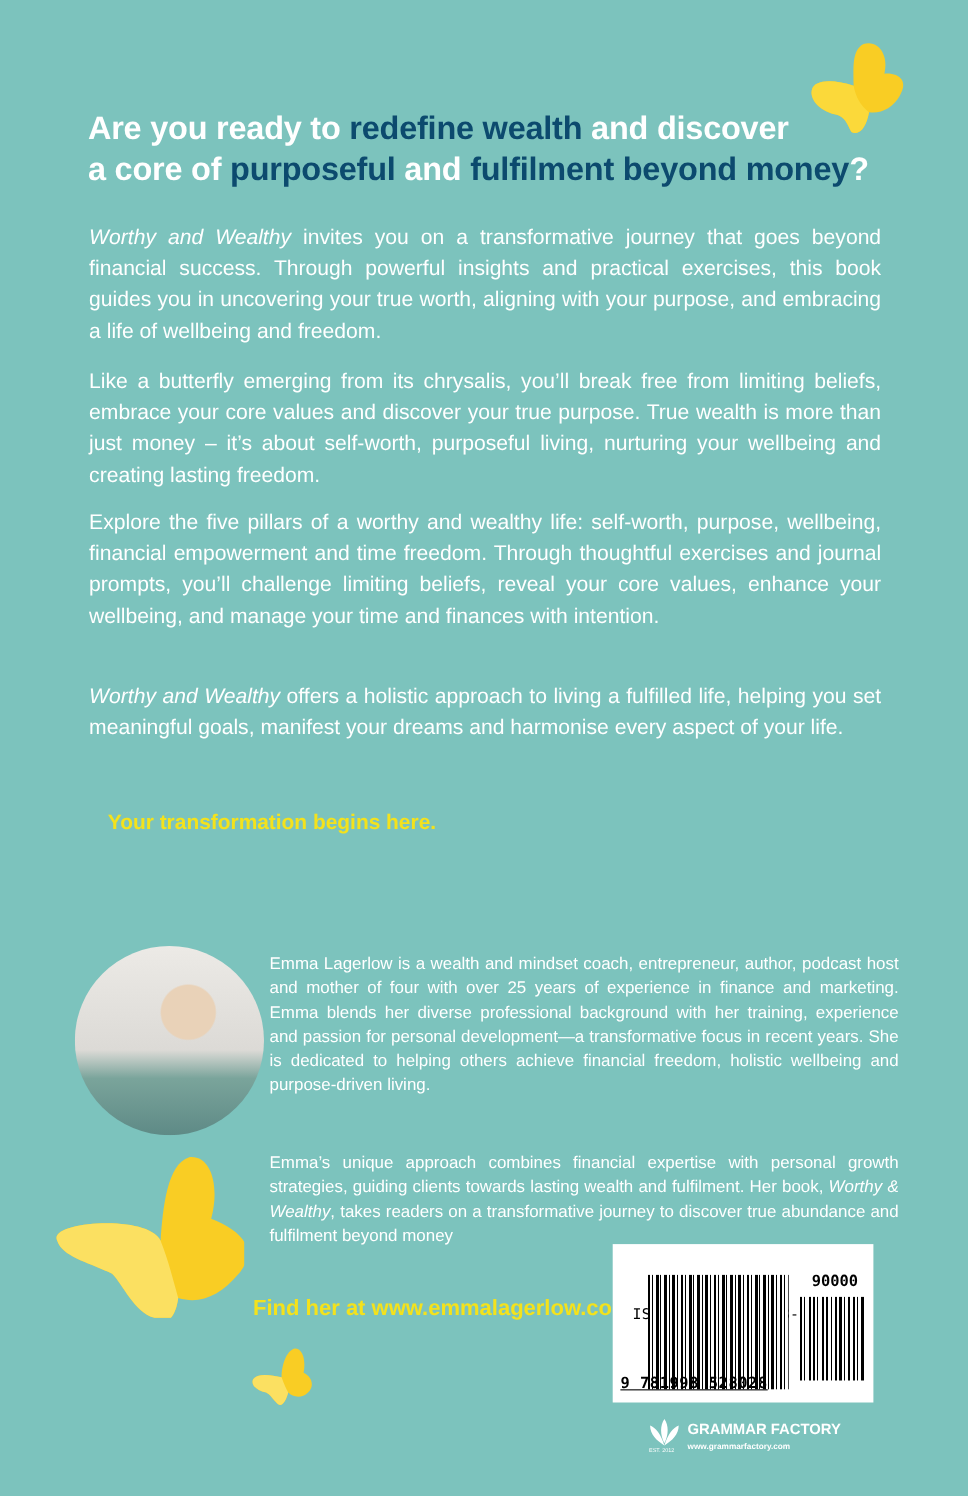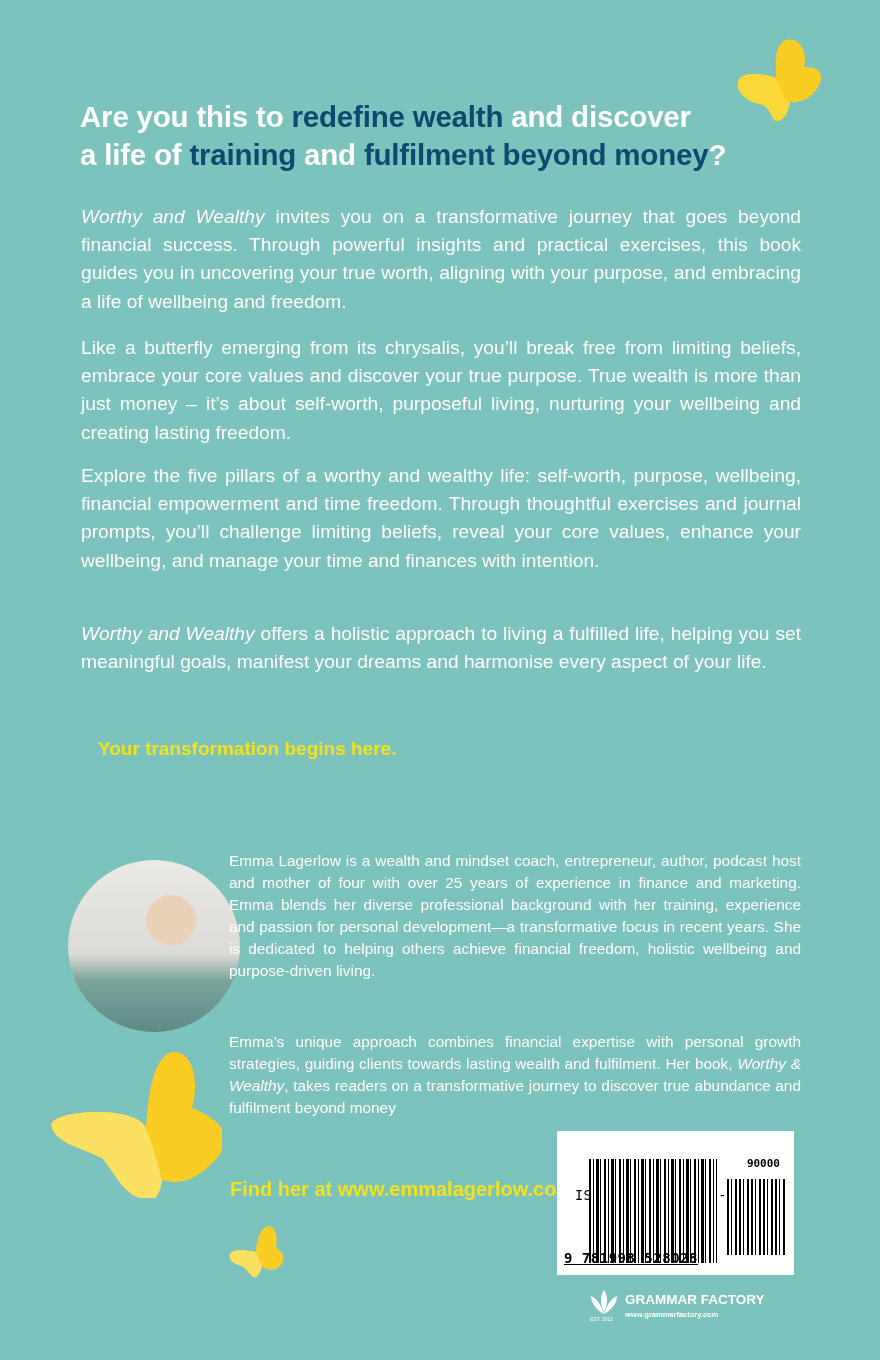--- a/index.html
+++ b/index.html
@@ -28,58 +28,58 @@
     font-weight: bold; font-size: 19px; color: #f4e21c;
   }
   .photo {
     position: absolute; left: 68px; top: 860px; width: 172px; height: 172px;
     border-radius: 50%; overflow: hidden;
     background: radial-gradient(circle at 60% 35%, #e9d2b8 0 16%, transparent 17%),
                 linear-gradient(180deg, #eceae6 0%, #dcdad6 55%, #7aa49b 70%, #5e8a86 100%);
   }
   .bio {
     position: absolute; left: 229px; width: 572px;
-    font-size: 15.4px; line-height: 22px; text-align: justify; color: #ffffff; margin: 0;
+    font-size: 15.4px; line-height: 22px; text-align: justify; color: #ffffff; margin: 16px;
   }
   .bio .it { font-style: italic; }
   .contact {
     position: absolute; left: 230px; top: 1131px;
     font-weight: bold; font-size: 20px; line-height: 21px; color: #f4e21c; margin-top: 48px;
   }
   .barcode-box {
     position: absolute; left: 557px; top: 1131px; width: 237px; height: 144px;
     background: #ffffff; color: #000;
   }
   .isbn {
     position: absolute; left: 18px; top: 8px; font-family: "DejaVu Sans Mono", monospace;
     font-size: 13.5px; font-weight: normal; letter-spacing: 0.3px; margin-top: 48px;
   }
-  .price { position: absolute; right: 14px; top: 26px; font-family: "DejaVu Sans Mono", monospace; font-size: 11px; font-weight: bold; }
+  .price { position: absolute; right: 14px; top: 26px; font-family: "DejaVu Sans Mono", monospace; font-size: 14px; font-weight: bold; }
   .ean { position: absolute; left: 7px; top: 119px; font-family: "DejaVu Sans Mono", monospace; font-size: 14px; font-weight: bold; letter-spacing: 0.5px; text-decoration: underline;}
   .bars1 { position: absolute; left: 32px; top: 28px; width: 128px; height: 104px;
     background: repeating-linear-gradient(90deg, #000 0 2px, #fff 2px 4px, #000 4px 5px, #fff 5px 7px, #000 7px 10px, #fff 10px 11px, #000 11px 12px, #fff 12px 15px); }
   .bars2 { position: absolute; left: 170px; top: 48px; width: 60px; height: 76px;
     background: repeating-linear-gradient(90deg, #000 0 2px, #fff 2px 4px, #000 4px 5px, #fff 5px 8px, #000 8px 10px, #fff 10px 12px); }
   .publisher { position: absolute; left: 585px; top: 1290px; width: 190px; height: 40px; }
   .pub-name { position: absolute; left: 40px; top: 2px; font-weight: bold; font-size: 13.5px; color: #ffffff; }
   .pub-url { position: absolute; left: 40px; top: 20px; font-size: 7.5px; font-weight: bold; color: #ffffff; text-align: center; }
   .pub-est { position: absolute; left: 5px; top: 26px; font-size: 5px; color: #ffffff; }
   svg.bf { position: absolute; }
 </style>
 </head>
 <body>
 
 <svg class="bf" style="left:730px;top:32px" width="100" height="100" viewBox="0 0 100 100">
   <path d="M55 8 C70 4 78 20 74 35 C88 34 96 42 88 55 C82 66 70 72 60 70 C58 82 52 92 44 88 C40 80 38 74 30 72 C18 70 6 60 8 50 C10 40 28 40 46 46 C46 30 44 14 55 8 Z" fill="#f9cd24"></path>
   <path d="M46 46 C28 40 10 40 8 50 C6 60 18 70 30 72 C38 74 40 80 44 88 C52 92 58 82 60 70 C52 64 48 56 46 46 Z" fill="#fbd93a"></path>
 </svg>
 
 <div class="headline">
-  <span>Are you this to </span><span class="hl">redefine wealth</span><span> and discover</span><br>
-  <span>a life of </span><span class="hl">training</span><span> and </span><span class="hl">fulfilment beyond money</span><span>?</span>
+  <span>Are you ready to </span><span class="hl">redefine wealth</span><span> and discover</span><br>
+  <span>a core of </span><span class="hl">purposeful</span><span> and </span><span class="hl">fulfilment beyond money</span><span>?</span>
 </div>
 
 <p class="body-p" style="top:203px"><span class="it">Worthy and Wealthy</span><span> invites you on a transformative journey that goes beyond financial success. Through powerful insights and practical exercises, this book guides you in uncovering your true worth, aligning with your purpose, and embracing a life of wellbeing and freedom.</span></p>
 
 <p class="body-p" style="top:334px">Like a butterfly emerging from its chrysalis, you’ll break free from limiting beliefs, embrace your core values and discover your true purpose. True wealth is more than just money – it’s about self-worth, purposeful living, nurturing your wellbeing and creating lasting freedom.</p>
 
 <p class="body-p" style="top:462px">Explore the five pillars of a worthy and wealthy life: self-worth, purpose, wellbeing, financial empowerment and time freedom. Through thoughtful exercises and journal prompts, you’ll challenge limiting beliefs, reveal your core values, enhance your wellbeing, and manage your time and finances with intention.</p>
 
 <p class="body-p" style="top:620px"><span class="it">Worthy and Wealthy</span><span> offers a holistic approach to living a fulfilled life, helping you set meaningful goals, manifest your dreams and harmonise every aspect of your life.</span></p>
 

